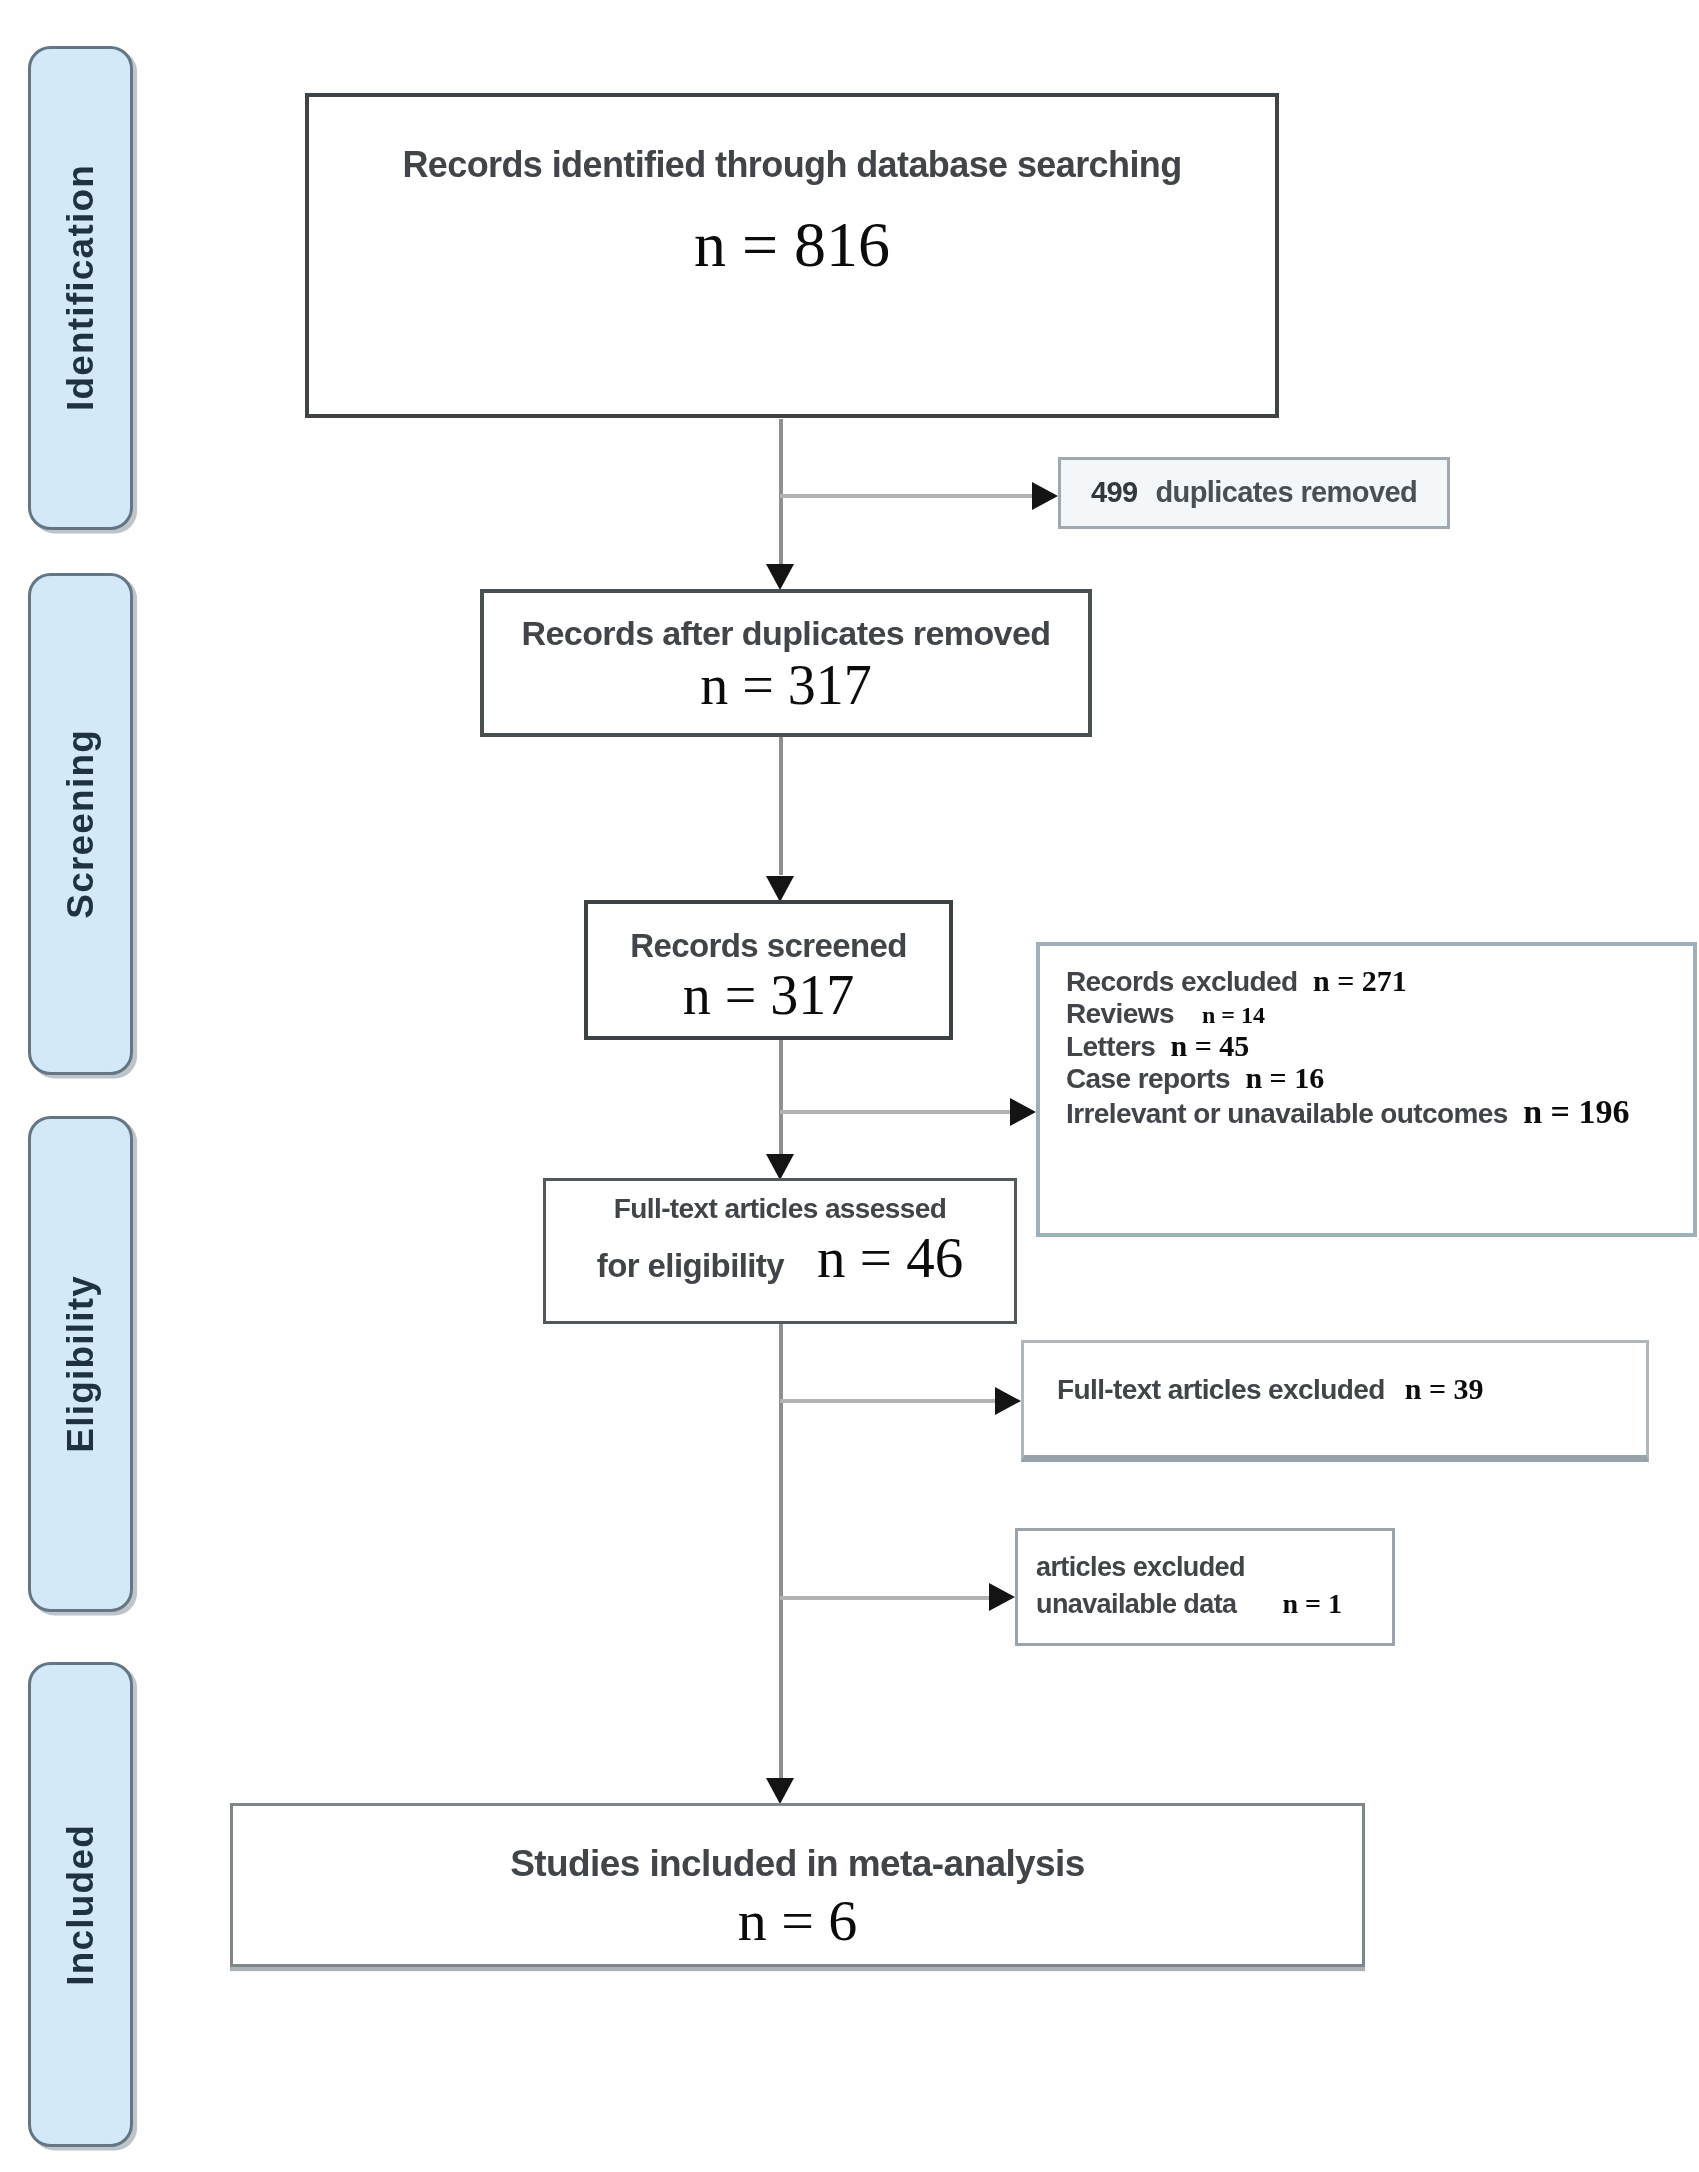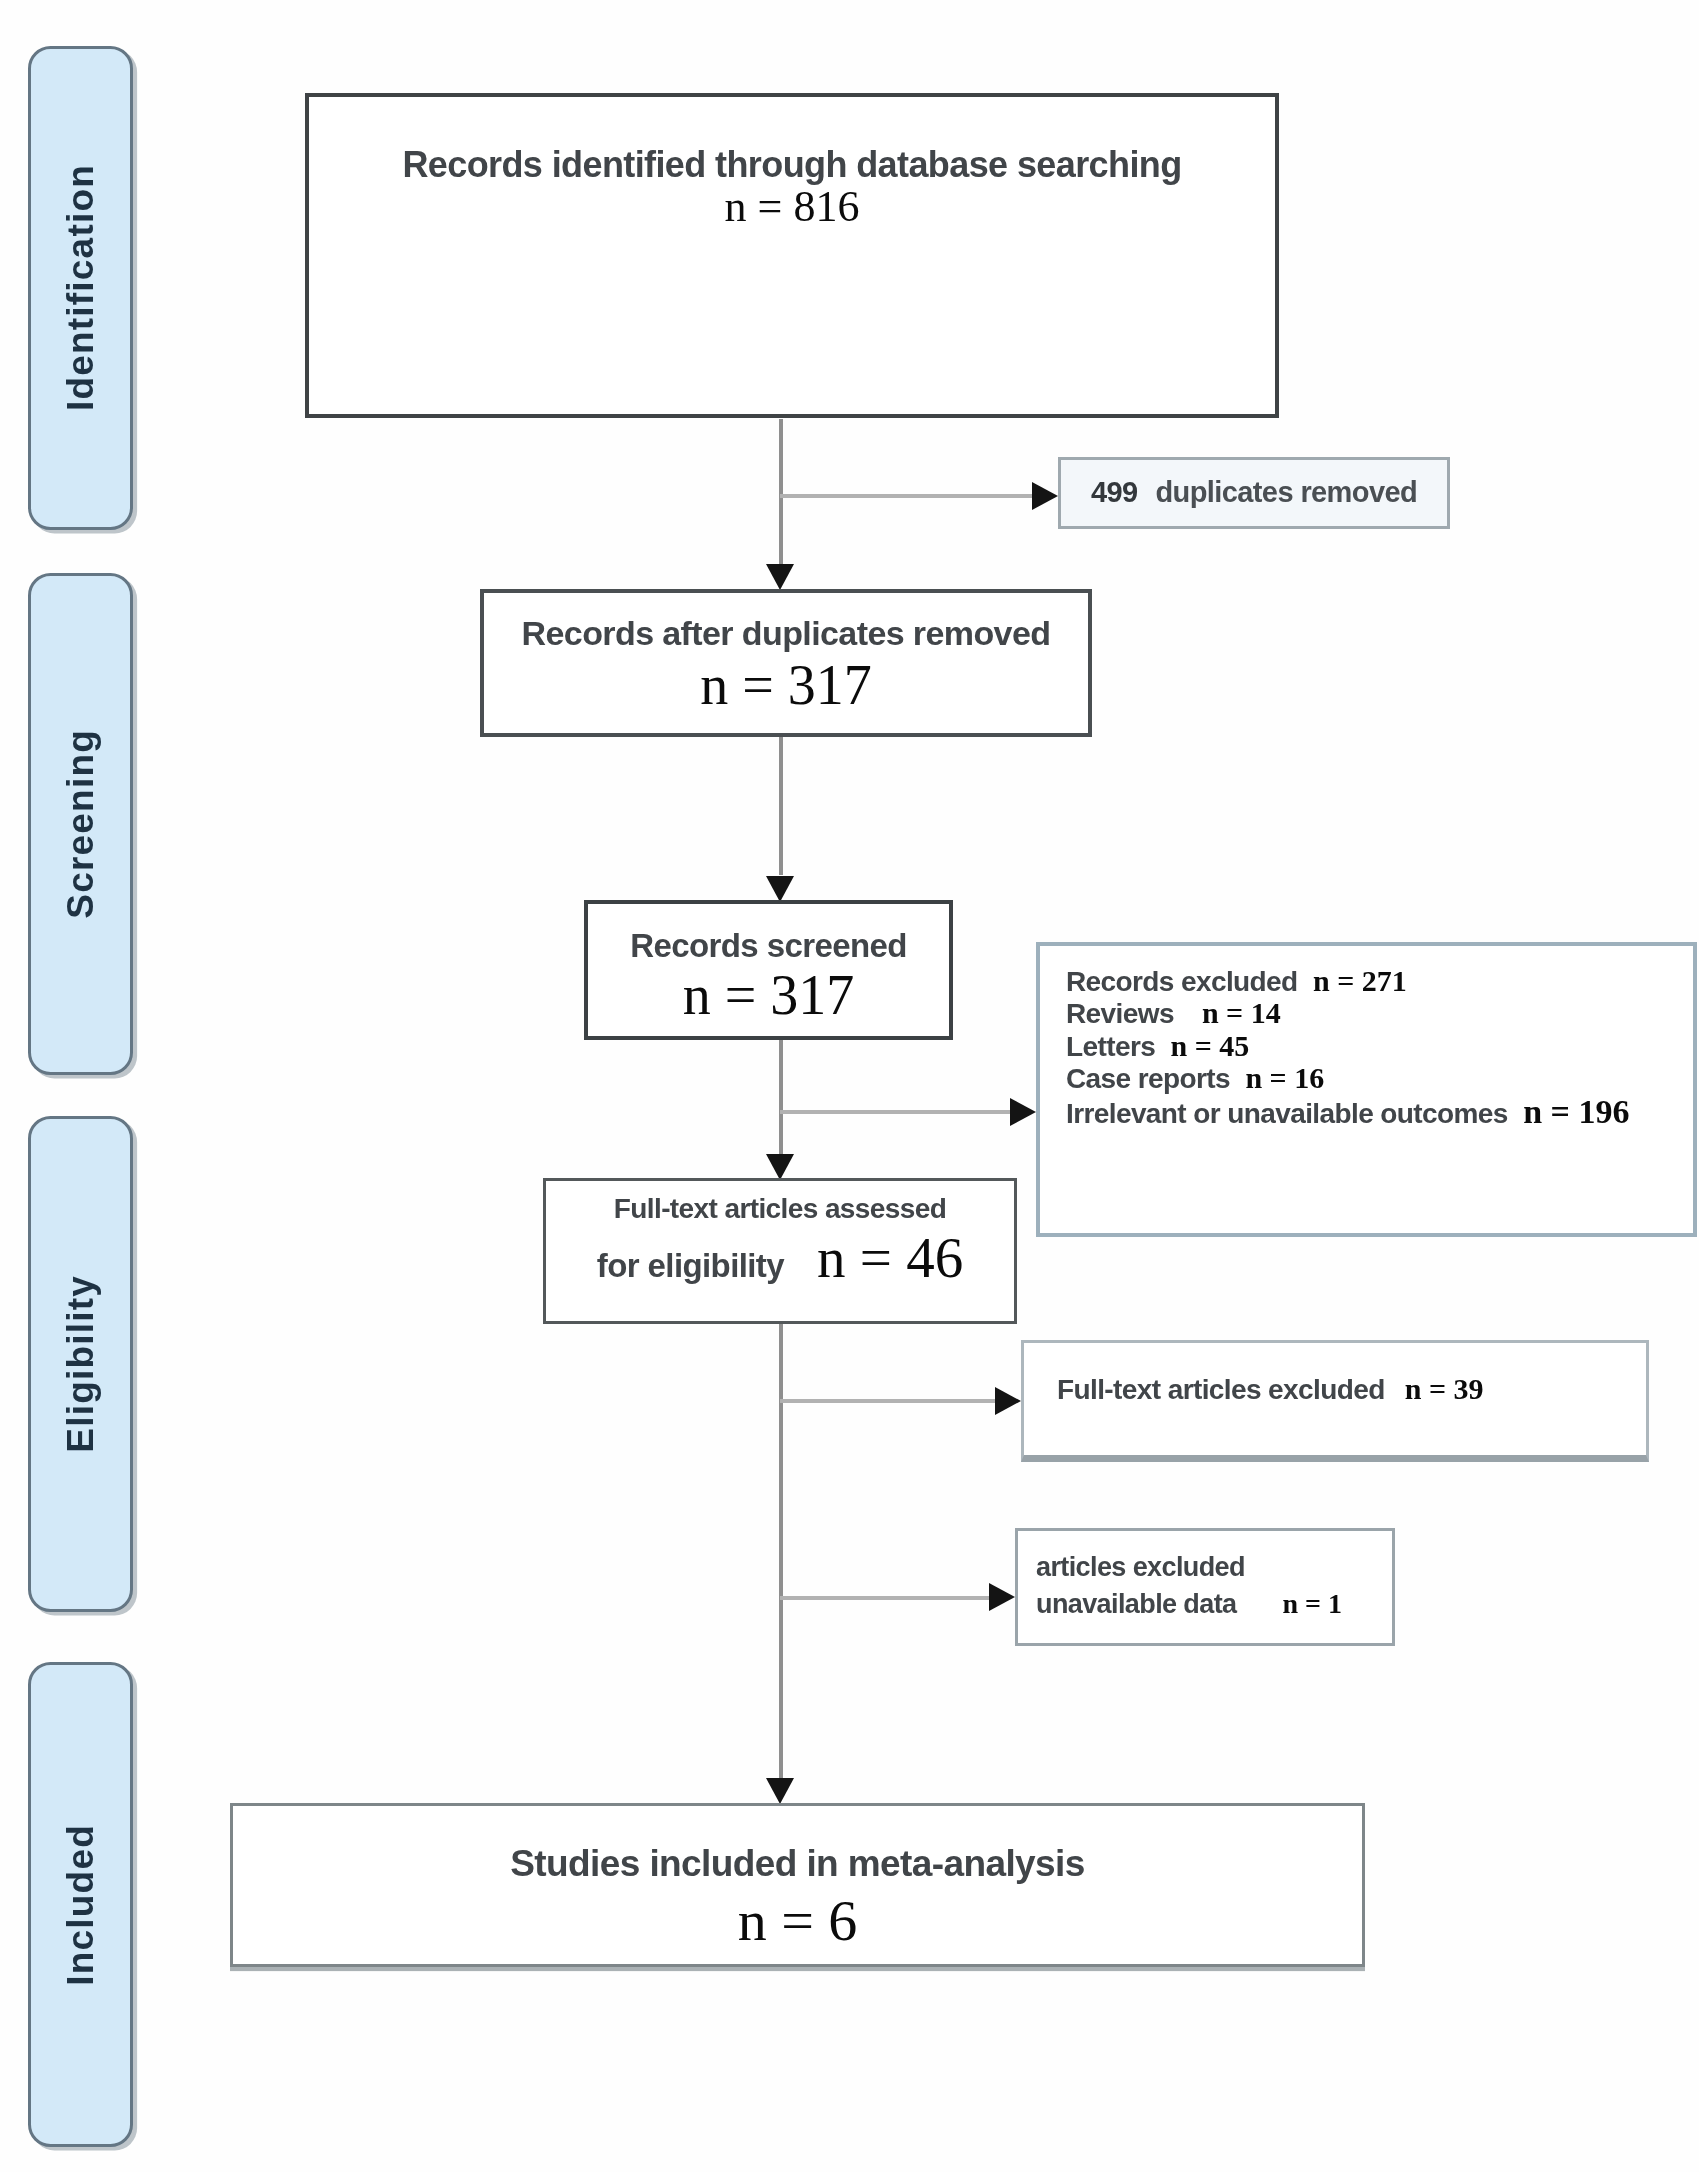--- a/index.html
+++ b/index.html
@@ -87,21 +87,21 @@
   </div>
   <div class="stage" style="top:1116px;height:496px;">
     <span class="vtext">Eligibility</span>
   </div>
   <div class="stage" style="top:1662px;height:485px;">
     <span class="vtext">Included</span>
   </div>
 
   <div class="box" style="left:305px;top:93px;width:974px;height:325px;border:4.7px solid #3f4345;">
     <div class="label" style="font-size:36px;margin-top:47px;">Records identified through database searching</div>
-    <div class="nval" style="font-size:44px;">n = 816</div>
+    <div class="nval" style="font-size:64px;margin-top:28px;">n = 816</div>
   </div>
 
   <div class="vline" style="left:779px;top:419px;height:146px;"></div>
   <div class="arrow-down" style="left:766px;top:564px;"></div>
   <div class="hline" style="left:780px;top:494px;width:252px;"></div>
   <div class="arrow-right" style="left:1032px;top:482px;"></div>
 
   <div class="box" style="left:1058px;top:457px;width:392px;height:72px;border:3px solid #9fa9af;background:#f3f7fa;justify-content:center;">
     <div class="inline-row">
       <span class="label" style="font-size:29px;letter-spacing:-0.6px;color:#33383c;">499</span>
@@ -127,21 +127,21 @@
   <div class="hline" style="left:780px;top:1110px;width:230px;"></div>
   <div class="arrow-right" style="left:1010px;top:1098px;"></div>
 
   <div class="box leftalign" style="left:1036px;top:942px;width:661px;height:295px;border:4.1px solid #9db0bc;padding:8.3px 0 0 26px;">
     <div class="excl-line">
       <span class="label" style="font-size:28px;">Records excluded</span>
       <span class="nval" style="font-size:30px;margin-top:12px;">n = 271</span>
     </div>
     <div class="excl-line">
       <span class="label" style="font-size:28px;">Reviews</span>
-      <span class="nval" style="font-size:30px;margin-left:28px;">n = 14</span>
+      <span class="nval" style="font-size:24px;margin-left:28px;">n = 14</span>
     </div>
     <div class="excl-line">
       <span class="label" style="font-size:28px;">Letters</span>
       <span class="nval" style="font-size:30px;">n = 45</span>
     </div>
     <div class="excl-line">
       <span class="label" style="font-size:28px;">Case reports</span>
       <span class="nval" style="font-size:30px;">n = 16</span>
     </div>
     <div class="excl-line">

